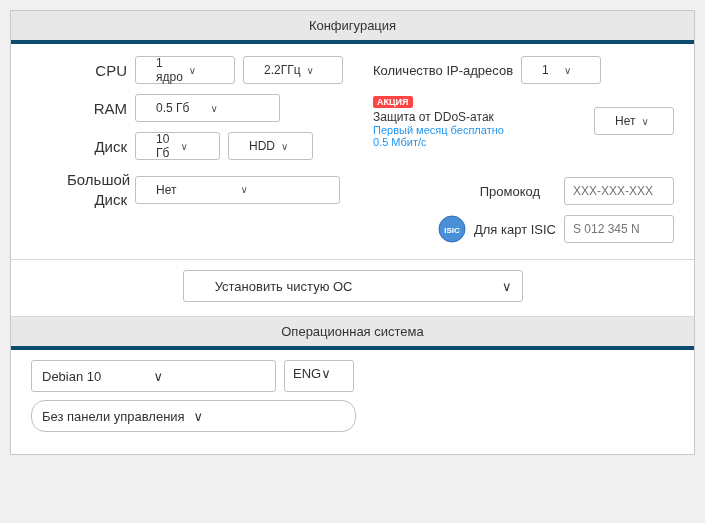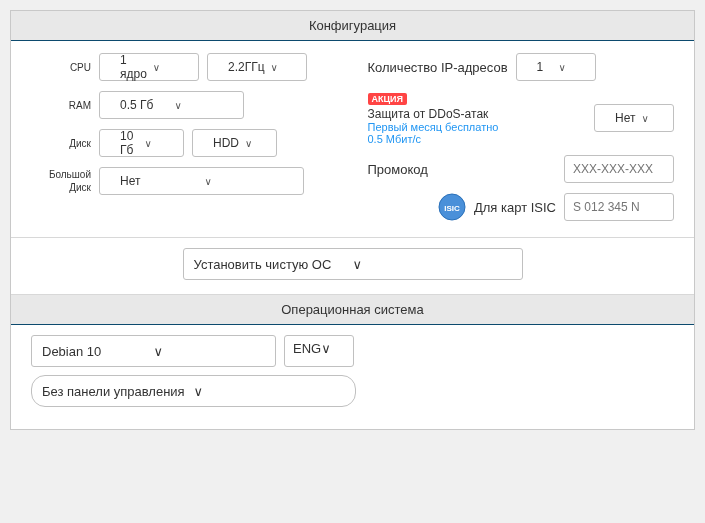--- a/index.html
+++ b/index.html
@@ -19,21 +19,21 @@
       border: 1px solid #c8c8c8;
     }
 
     
     .section-header {
       background: #e8e8e8;
       text-align: center;
       padding: 7px 0;
       font-size: 13px;
       color: #333;
-      border-bottom: 1px solid #0c4a6e;
+      border-bottom: 4px solid #0c4a6e;
     }
 
     
     .config-section {
       padding: 12px 20px 16px 20px;
       border-bottom: 1px solid #d8d8d8;
     }
     .config-grid {
       display: grid;
       grid-template-columns: 1fr 1fr;
@@ -48,22 +48,23 @@
     
     .row-item {
       display: flex;
       align-items: center;
       gap: 8px;
     }
     .row-label {
       width: 60px;
       text-align: right;
       color: #333;
-      font-size: 10px;
+      font-size: 15px;
       flex-shrink: 0;
+      margin-left: 36px;
     }
     .row-label.two-line {
       line-height: 1.3;
     }
 
     
     .dropdown {
       display: flex;
       align-items: center;
       border: 1px solid #c0c0c0;
@@ -158,22 +159,23 @@
     }
     .drop-ddos {
       width: 80px;
       align-self: center;
     }
 
     
     .promo-row {
       display: flex;
       align-items: center;
-      gap: 16px;
-      justify-content: space-between;
+      gap: 24px;
+      justify-content: flex-end;
+      margin-top: 19px;
     }
     .promo-label {
       font-size: 13px;
       color: #333;
     }
     .promo-input {
       width: 110px;
       height: 28px;
       border: 1px solid #c0c0c0;
       border-radius: 3px;
@@ -390,21 +392,21 @@
           </svg>
           <div class="isic-label">Для карт ISIC</div>
           <input class="isic-input" type="text" placeholder="S 012 345 N" style="">
         </div>
 
       </div>
     </div>
   </div>
 
   <div class="template-section">
-    <div style="display:flex; justify-content:center;">
+    <div style="display:flex; justify-content:center;text-align:right;">
       <div class="template-dropdown-full" style="width:340px;">
         <span>Установить чистую ОС</span>
         <span class="arrow-down">∨</span>
       </div>
     </div>
   </div>
 
   <div class="section-header">Операционная система</div>
   <div class="os-section">
     <div class="os-row">

